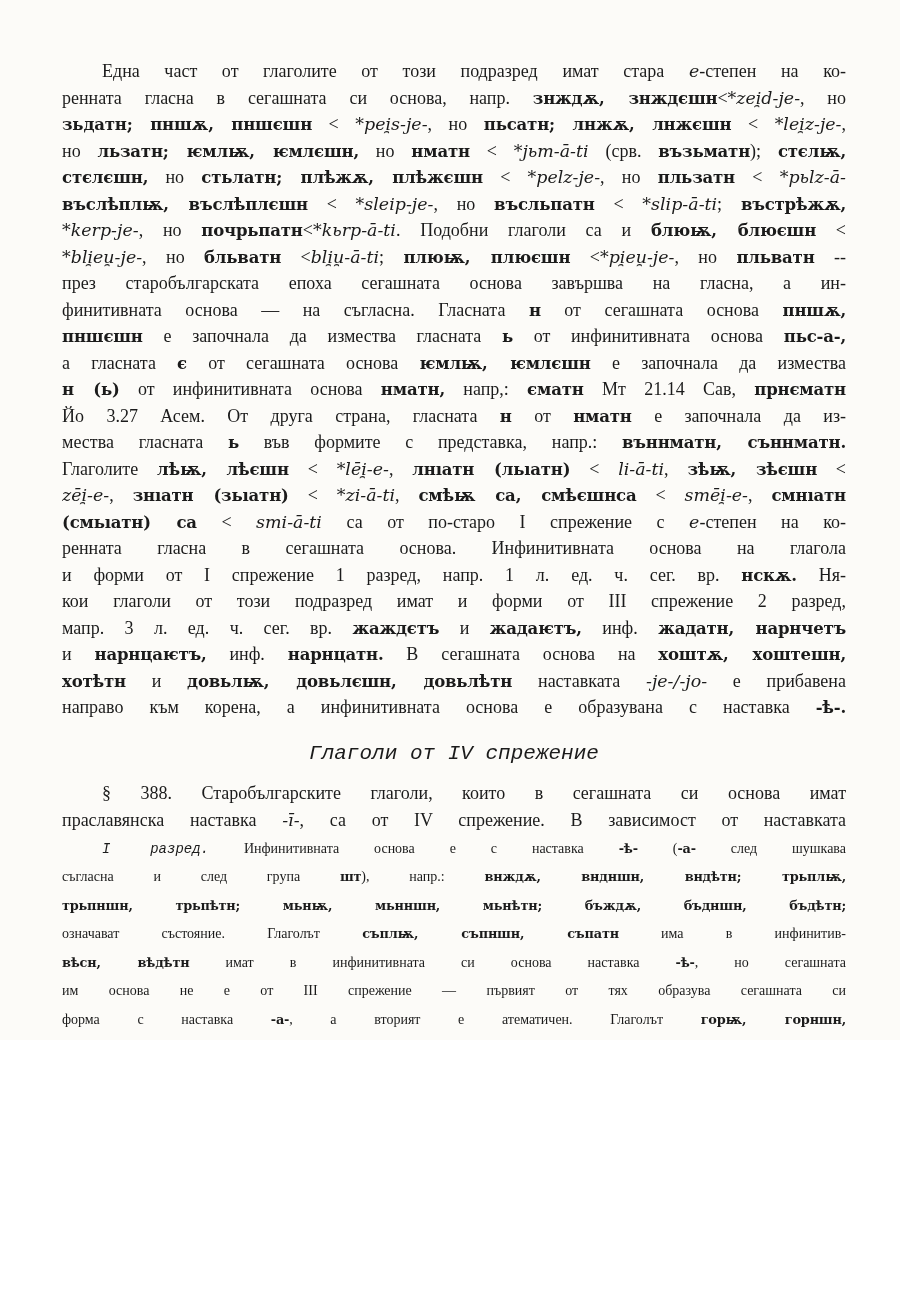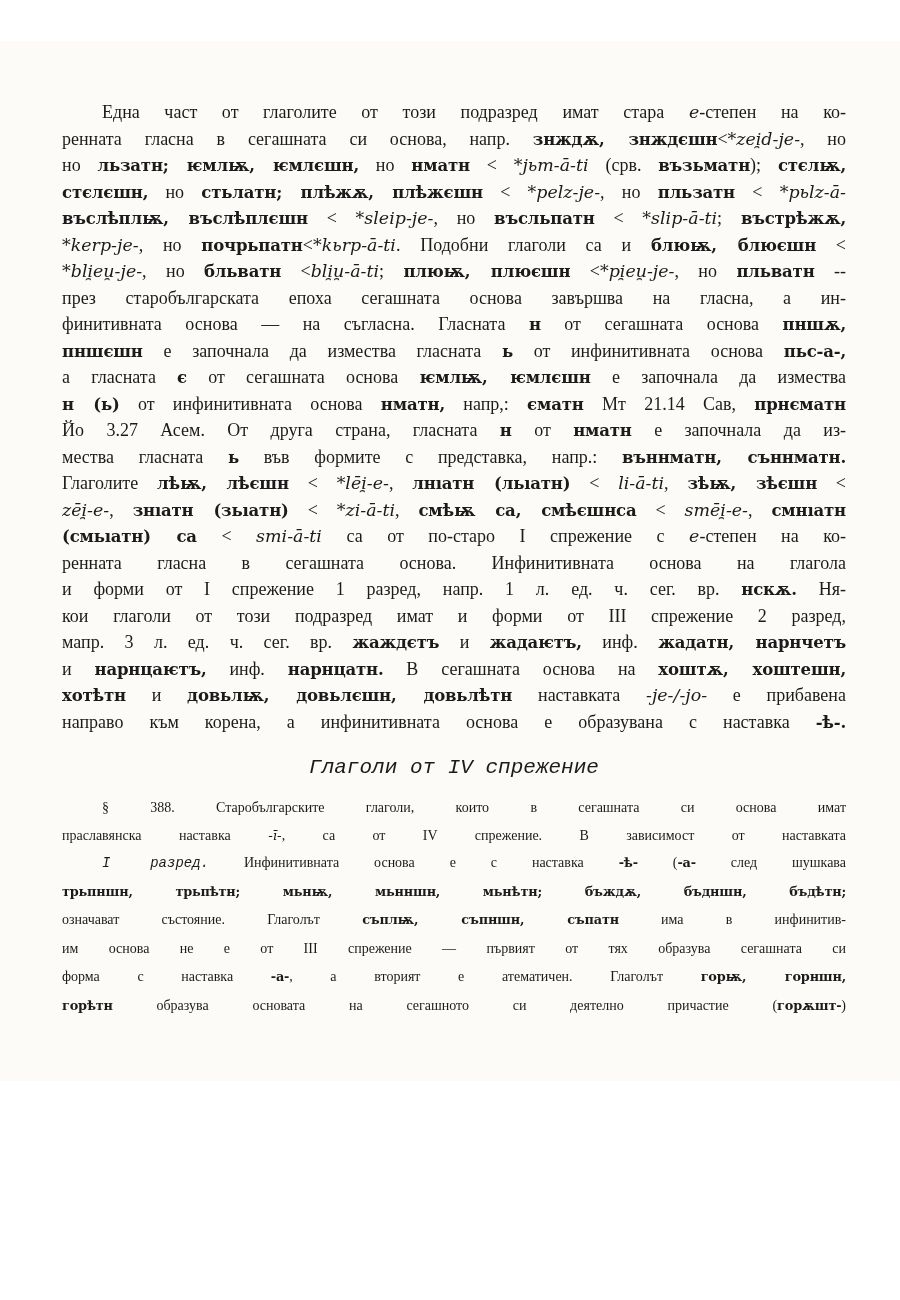--- a/index.html
+++ b/index.html
@@ -4,21 +4,20 @@
 <style>
   html, body { margin: 0; padding: 0; background: #ffffff; }
   .page {
     position: relative;
     width: 900px;
     height: 1040px;
     background: var(--paper, #fcfbf8);
     color: var(--ink, #1b1b1b);
     overflow: hidden;
     font-family: "Liberation Serif", serif;
-    margin-top: 41px;
   }
   .content {
     padding: 58px 54px 0 62px;
   }
   .line {
     overflow: hidden;
     text-align: justify;
     text-align-last: justify;
     white-space: nowrap;
   }
@@ -26,21 +25,21 @@
   .line.indent { text-indent: 40px; }
   
   .block-0 .line { height: 26.5px; line-height: 26.5px; font-size: 18px; }
   
   .block-1 { margin: 16px 0 13px 0; text-align: center; }
   .block-1 .line {
     text-align: center; text-align-last: center;
     height: 30px; line-height: 30px; font-size: 21px;
   }
   
-  .block-2 .line { height: 27.5px; line-height: 27.5px; font-size: 14px; }
+  .block-2 .line { height: 27.5px; line-height: 27.5px; font-size: 18px; }
   
   .block-3 .line { height: 28.5px; line-height: 28.5px; font-size: 14px; }
 
   .seg-p { font-family: "Liberation Serif", serif; }
   .seg-o {
     font-family: "DejaVu Serif", "DejaVu Sans", serif;
     font-weight: 700;
     font-size: 0.92em;
     letter-spacing: -0.2px;
   }
@@ -63,20 +62,21 @@
   }
 </style>
 </head>
 <body>
 
 <div class="page" style="--paper: #fcfbf8; --ink: #1b1b1b;">
   <div class="content">
       <div class="block block-0 para">
         <div class="line indent"><span class="seg-p">Една част от глаголите от този подразред имат стара </span><span class="seg-l">e</span><span class="seg-p">-степен на ко-</span></div>
         <div class="line"><span class="seg-p">ренната гласна в сегашната си основа, напр. </span><span class="seg-o">знждѫ, знждєшн</span><span class="seg-p">&lt;</span><span class="seg-l">*zei̯d-je-</span><span class="seg-p">, но</span></div>
+        <div class="line"><span class="seg-o">зьдатн; пншѫ, пншєшн</span><span class="seg-p"> &lt; </span><span class="seg-l">*pei̯s-je-</span><span class="seg-p">, но </span><span class="seg-o">пьсатн; лнжѫ, лнжєшн</span><span class="seg-p"> &lt; </span><span class="seg-l">*lei̯z-je-</span><span class="seg-p">,</span></div>
         <div class="line"><span class="seg-p">но </span><span class="seg-o">льзатн; ѥмлѭ, ѥмлєшн,</span><span class="seg-p"> но </span><span class="seg-o">нматн</span><span class="seg-p"> &lt; </span><span class="seg-l">*jьm-ā-ti</span><span class="seg-p"> (срв. </span><span class="seg-o">възьматн</span><span class="seg-p">); </span><span class="seg-o">стєлѭ,</span></div>
         <div class="line"><span class="seg-o">стєлєшн,</span><span class="seg-p"> но </span><span class="seg-o">стьлатн; плѣжѫ, плѣжєшн</span><span class="seg-p"> &lt; </span><span class="seg-l">*pelz-je-</span><span class="seg-p">, но </span><span class="seg-o">пльзатн</span><span class="seg-p"> &lt; </span><span class="seg-l">*pьlz-ā-</span></div>
         <div class="line"><span class="seg-o">въслѣплѭ, въслѣплєшн</span><span class="seg-p"> &lt; </span><span class="seg-l">*sleip-je-</span><span class="seg-p">, но </span><span class="seg-o">въсльпатн</span><span class="seg-p"> &lt; </span><span class="seg-l">*slip-ā-ti</span><span class="seg-p">; </span><span class="seg-o">въстрѣжѫ,</span></div>
         <div class="line"><span class="seg-l">*kerp-je-</span><span class="seg-p">, но </span><span class="seg-o">почрьпатн</span><span class="seg-p">&lt;</span><span class="seg-l">*kьrp-ā-ti</span><span class="seg-p">. Подобни глаголи са и </span><span class="seg-o">блюѭ, блюєшн</span><span class="seg-p"> &lt;</span></div>
         <div class="line"><span class="seg-l">*bli̯eu̯-je-</span><span class="seg-p">, но </span><span class="seg-o">бльватн</span><span class="seg-p"> &lt;</span><span class="seg-l">bli̯u̯-ā-ti</span><span class="seg-p">; </span><span class="seg-o">плюѭ, плюєшн</span><span class="seg-p"> &lt;</span><span class="seg-l">*pi̯eu̯-je-</span><span class="seg-p">, но </span><span class="seg-o">пльватн</span><span class="seg-p"> --</span></div>
         <div class="line"><span class="seg-p">през старобългарската епоха сегашната основа завършва на гласна, а ин-</span></div>
         <div class="line"><span class="seg-p">финитивната основа — на съгласна. Гласната </span><span class="seg-o">н</span><span class="seg-p"> от сегашната основа </span><span class="seg-o">пншѫ,</span></div>
         <div class="line"><span class="seg-o">пншєшн</span><span class="seg-p"> е започнала да измества гласната </span><span class="seg-o">ь</span><span class="seg-p"> от инфинитивната основа </span><span class="seg-o">пьс-а-,</span></div>
         <div class="line"><span class="seg-p">а гласната </span><span class="seg-o">є</span><span class="seg-p"> от сегашната основа </span><span class="seg-o">ѥмлѭ, ѥмлєшн</span><span class="seg-p"> е започнала да измества</span></div>
         <div class="line"><span class="seg-o">н (ь)</span><span class="seg-p"> от инфинитивната основа </span><span class="seg-o">нматн,</span><span class="seg-p"> напр,: </span><span class="seg-o">єматн</span><span class="seg-p"> Мт 21.14 Сав, </span><span class="seg-o">прнєматн</span></div>
@@ -95,21 +95,23 @@
       </div>
       <div class="block block-1 heading">
         <div class="line"><span class="seg-i">Глаголи от IV спрежение</span></div>
       </div>
       <div class="block block-2 para">
         <div class="line indent"><span class="seg-p">§ 388. Старобългарските глаголи, които в сегашната си основа имат</span></div>
         <div class="line"><span class="seg-p">праславянска наставка </span><span class="seg-l">-ī-</span><span class="seg-p">, са от IV спрежение. В зависимост от наставката</span></div>
       </div>
       <div class="block block-3 para">
         <div class="line indent"><span class="seg-i">I разред.</span><span class="seg-p"> Инфинитивната основа е с наставка </span><span class="seg-o">-ѣ-</span><span class="seg-p"> (</span><span class="seg-o">-а-</span><span class="seg-p"> след шушкава</span></div>
+        <div class="line"><span class="seg-p">съгласна и след група </span><span class="seg-o">шт</span><span class="seg-p">), напр.: </span><span class="seg-o">внждѫ, вндншн, вндѣтн; трьплѭ,</span></div>
         <div class="line"><span class="seg-o">трьпншн, трьпѣтн; мьнѭ, мьнншн, мьнѣтн; бъждѫ, бъдншн, бъдѣтн;</span></div>
         <div class="line"><span class="seg-p">означават състояние. Глаголът </span><span class="seg-o">съплѭ, съпншн, съпатн</span><span class="seg-p"> има в инфинитив-</span></div>
+        <div class="line"><span class="seg-o">вѣсн, вѣдѣтн</span><span class="seg-p"> имат в инфинитивната си основа наставка </span><span class="seg-o">-ѣ-</span><span class="seg-p">, но сегашната</span></div>
         <div class="line"><span class="seg-p">им основа не е от III спрежение — първият от тях образува сегашната си</span></div>
         <div class="line"><span class="seg-p">форма с наставка </span><span class="seg-o">-а-</span><span class="seg-p">, а вторият е атематичен. Глаголът </span><span class="seg-o">горѭ, горншн,</span></div>
         <div class="line"><span class="seg-o">горѣтн</span><span class="seg-p"> образува основата на сегашното си деятелно причастие (</span><span class="seg-o">горѫшт-</span><span class="seg-p">)</span></div>
       </div>
     </div>
   <div class="footer">279</div>
 </div>
 
 </body></html>

